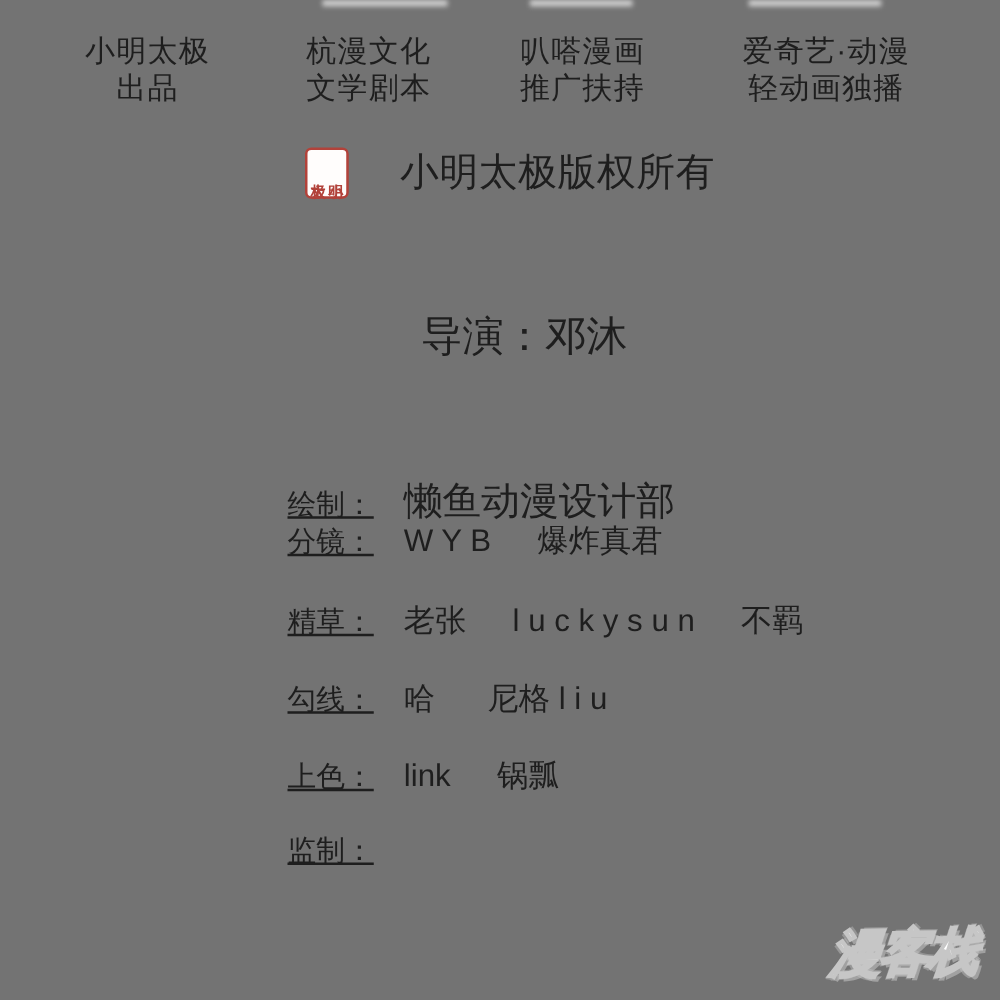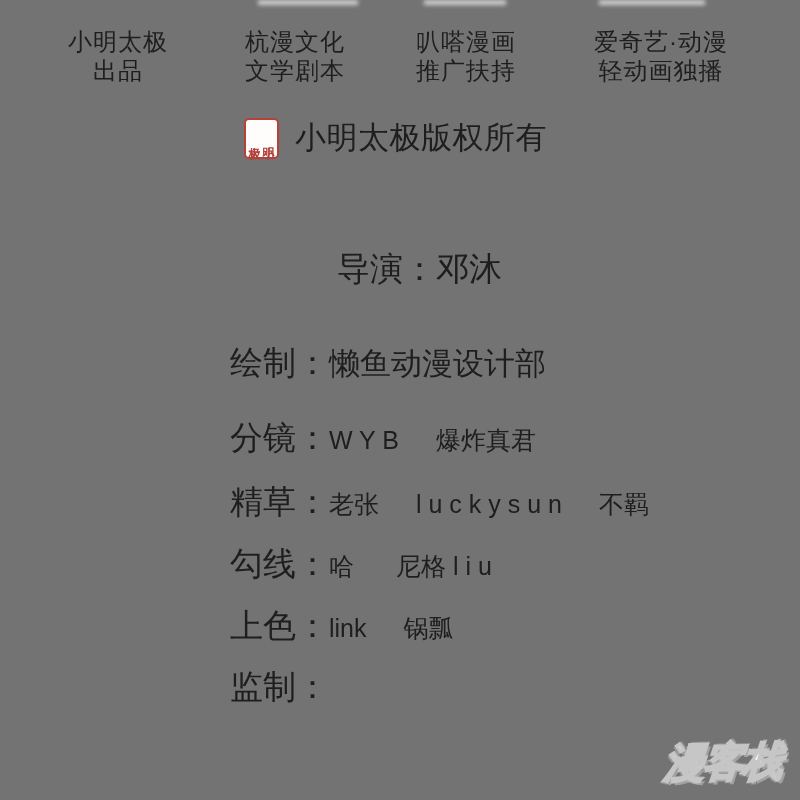--- a/index.html
+++ b/index.html
@@ -48,21 +48,21 @@
   .top-col.c3 { left: 466px; }
   .top-col.c4 { left: 661px; }
 
   
   .copyright-row {
     position: absolute;
     top: 117px;
     left: 244px;
     display: flex;
     align-items: center;
-    gap: 16px;
+    gap: 41px;
   }
   .seal {
     box-sizing: border-box;
     width: 35px;
     height: 41px;
     border: 2px solid #b2423a;
     border-radius: 5px;
     display: flex;
     flex-direction: row-reverse;
     justify-content: center;
@@ -99,28 +99,30 @@
 
   
   .credit-row {
     position: absolute;
     left: 230px;
     display: flex;
     align-items: baseline;
     white-space: nowrap;
   }
   .credit-row .label {
-    font-size: 33px;
+    font-size: 23px;
     font-weight: 500;
     min-width: 93px;
     display: inline-block;
+    text-decoration: underline;
   }
   .credit-row .big-value {
     font-size: 31px;
     font-weight: 500;
+    margin-top: 39px;
   }
   .names {
     display: flex;
     align-items: baseline;
     gap: 37px;
   }
   .names .name {
     font-size: 25px;
     font-weight: 500;
   }

